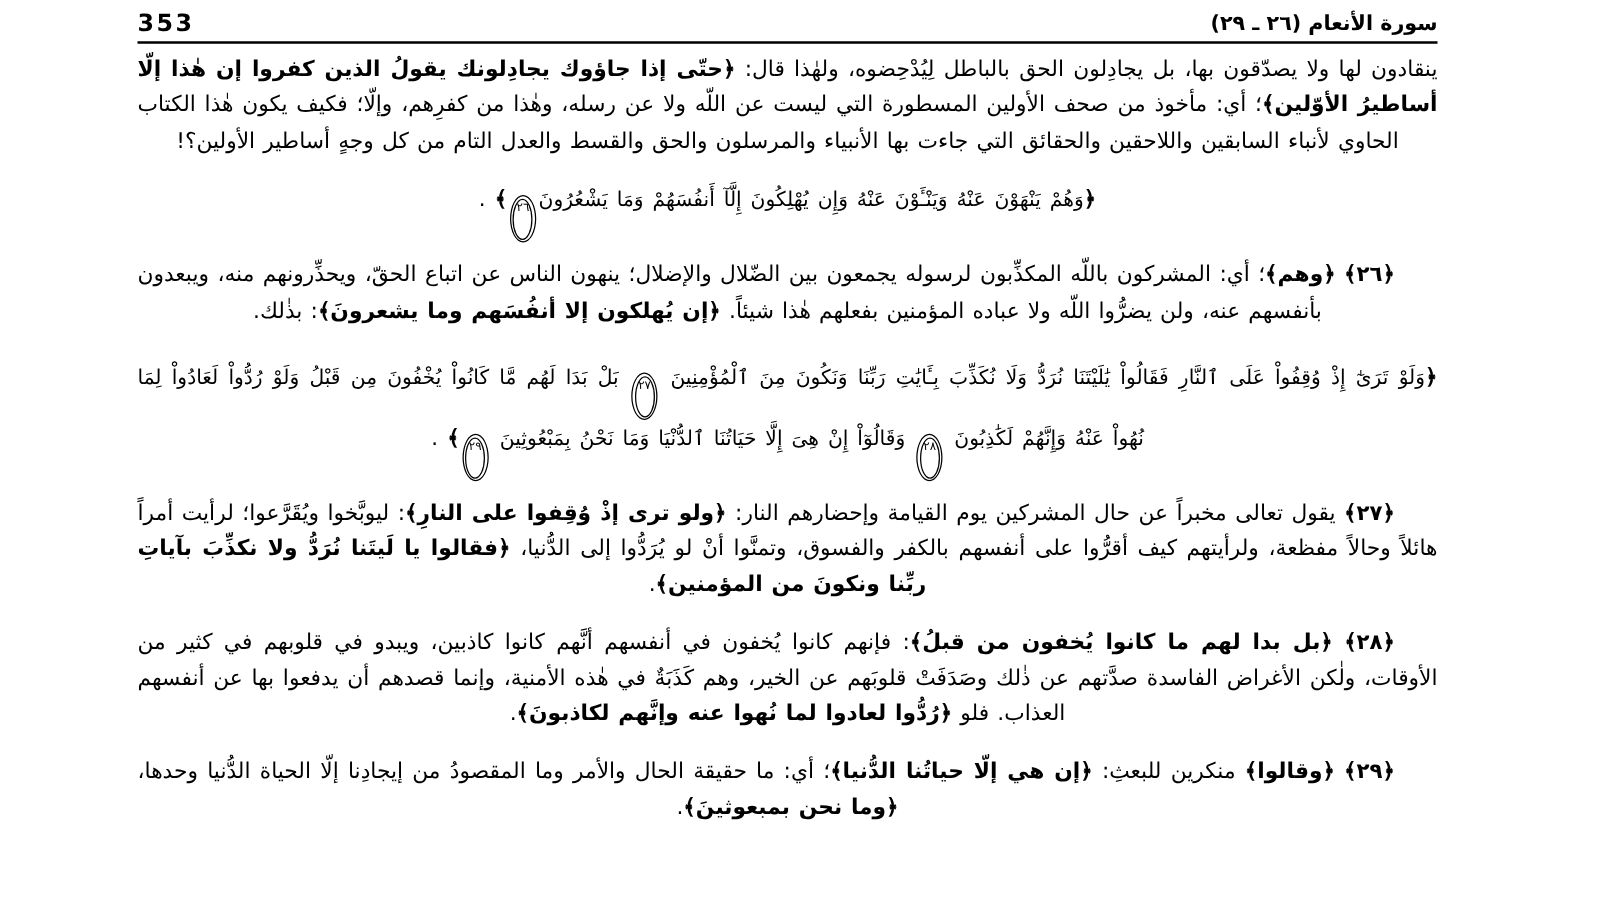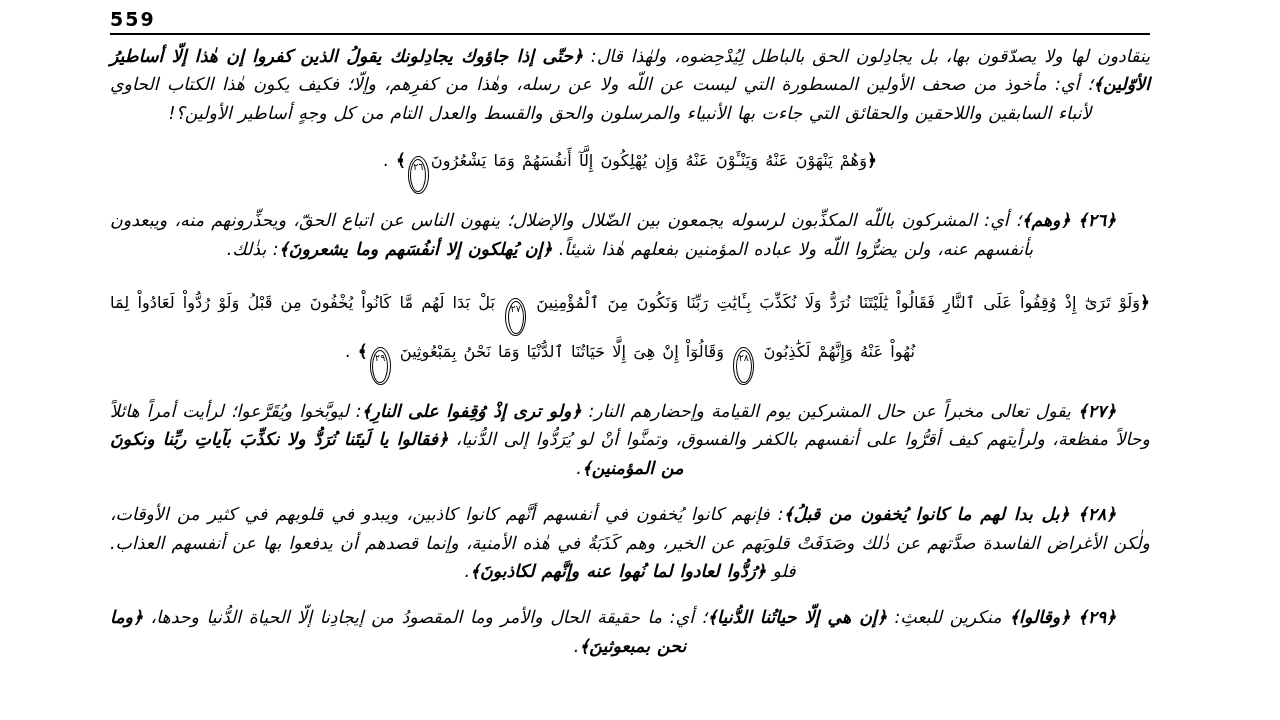--- a/index.html
+++ b/index.html
@@ -74,21 +74,20 @@
   }
 
   
   .para {
     font-size: 17.4px;
     line-height: 28.4px;
     margin: 0 0 4px 0;
     text-align: justify;
     text-align-last: center;
     word-spacing: 1px;
-    font-style: italic;
   }
   .para.indent {
     text-indent: 34px;
   }
 
   .gap-s { height: 8px; }
   .gap-m { height: 14px; }
 
   
   b, .bold { font-weight: bold; }
@@ -153,21 +152,22 @@
   }
 
   .dot-end { font-size: 17px; }
 </style>
 </head>
 <body>
 
 <div id="page">
 
   <div class="runhead">
-    <div class="folio">559</div>
+    <div class="surah">سورة الأنعام (٢٦ ـ ٢٩)</div>
+    <div class="folio">353</div>
   </div>
   <div class="rule"></div>
 
   <div class="column">
 
     <p class="para"><span>ينقادون لها ولا يصدّقون بها، بل يجادِلون الحق بالباطل لِيُدْحِضوه، ولهٰذا قال: </span><span class="brk">﴿</span><b>حتّى إذا جاؤوك يجادِلونك يقولُ الذين كفروا إن هٰذا إلّا أساطيرُ الأوّلين</b><span class="brk">﴾</span><span>؛ أي: مأخوذ من صحف الأولين المسطورة التي ليست عن اللّه ولا عن رسله، وهٰذا من كفرِهم، وإلّا؛ فكيف يكون هٰذا الكتاب الحاوي لأنباء السابقين واللاحقين والحقائق التي جاءت بها الأنبياء والمرسلون والحق والقسط والعدل التام من كل وجهٍ أساطير الأولين؟!</span></p>
 
     <div class="gap-s"></div>
 
     <div class="ayah-block single"><span class="brk">﴿</span><span class="ayah-text">وَهُمْ يَنْهَوْنَ عَنْهُ وَيَنْـَٔوْنَ عَنْهُ وَإِن يُهْلِكُونَ إِلَّآ أَنفُسَهُمْ وَمَا يَشْعُرُونَ</span><span class="ayah-num"><span>٢٦</span></span><span class="brk">﴾</span><span class="dot-end"> .</span></div>

